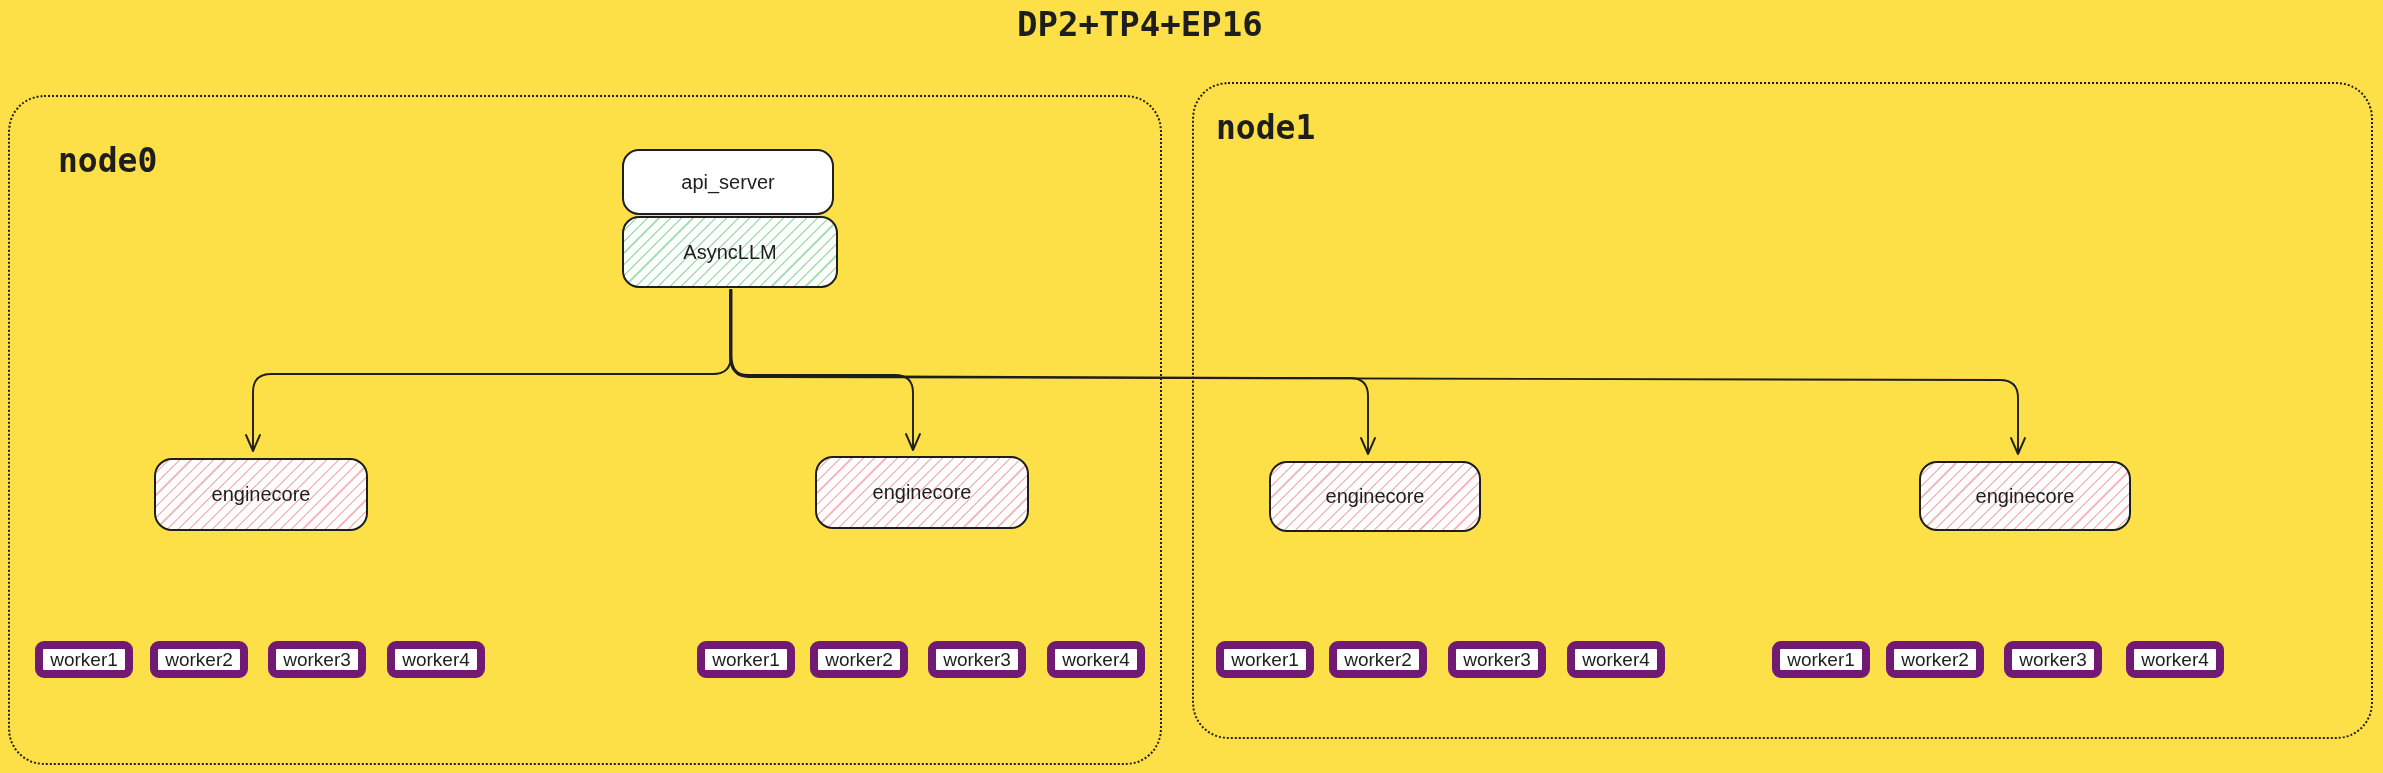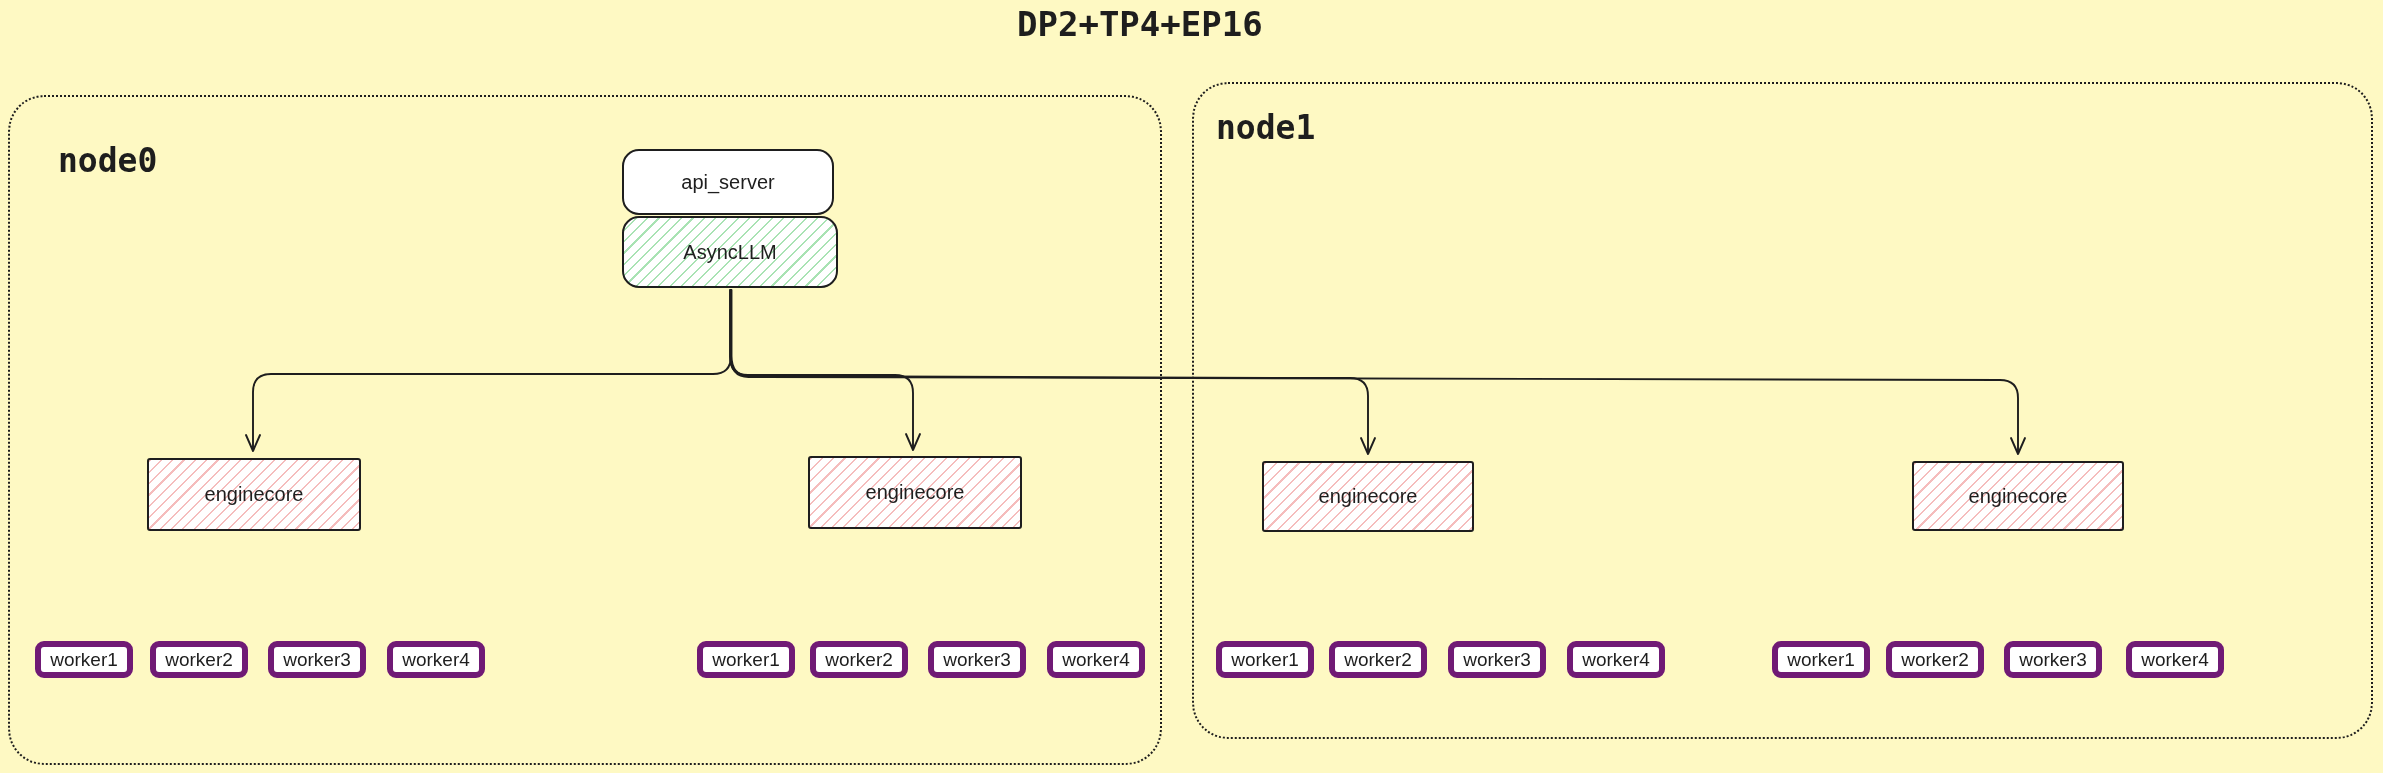--- a/index.html
+++ b/index.html
@@ -1,19 +1,19 @@
 <!DOCTYPE html>
 <html><head>
 <meta charset="utf-8">
 <style>
   html,body{margin:0;padding:0;background:#ffffff;}
   .canvas{
     position:relative;
     width:2383px;height:773px;
-    background:#fef9c3;
+    background:#fde047;
     font-family:"Liberation Sans",sans-serif;
     color:#1e1e1e;
     overflow:hidden;
   }
   .title{
     position:absolute;left:1017px;top:4px;width:260px;
     font-family:"DejaVu Sans Mono",monospace;
     font-size:34px;font-weight:700;letter-spacing:0px;
     white-space:nowrap;
   }
@@ -36,28 +36,28 @@
     position:absolute;
     border:2.2px solid #1e1e1e;
     background:#ffffff;
     display:flex;align-items:center;justify-content:center;
     box-sizing:border-box;
     font-size:20px;
     white-space:nowrap;
   }
   .api{left:622px;top:149px;width:212px;height:66px;border-radius:17px;}
   .asyncllm{left:622px;top:216px;width:216px;height:72px;border-radius:17px;}
-  .engine{width:214px;height:73px;border-radius:3px;}
+  .engine{width:214px;height:73px;border-radius:18px;margin-left:7px;}
   .engine.e0{left:147px;top:458px;}
   .engine.e1{left:808px;top:456px;}
   .engine.e2{left:1262px;top:461px;width:212px;height:71px;}
   .engine.e3{left:1912px;top:461px;width:212px;height:70px;}
   .worker{
     position:absolute;top:641px;width:98px;height:37px;
-    border:6px solid #701a75;border-radius:9px;
+    border:8px solid #701a75;border-radius:9px;
     background:#fff;
     display:flex;align-items:center;justify-content:center;
     box-sizing:border-box;font-size:19px;white-space:nowrap;
   }
   .fill-green{
     background:
       repeating-linear-gradient(135deg,
         rgba(64,192,87,0.45) 0px, rgba(64,192,87,0.45) 1.5px,
         transparent 1.5px, transparent 8px),
       #ffffff;

